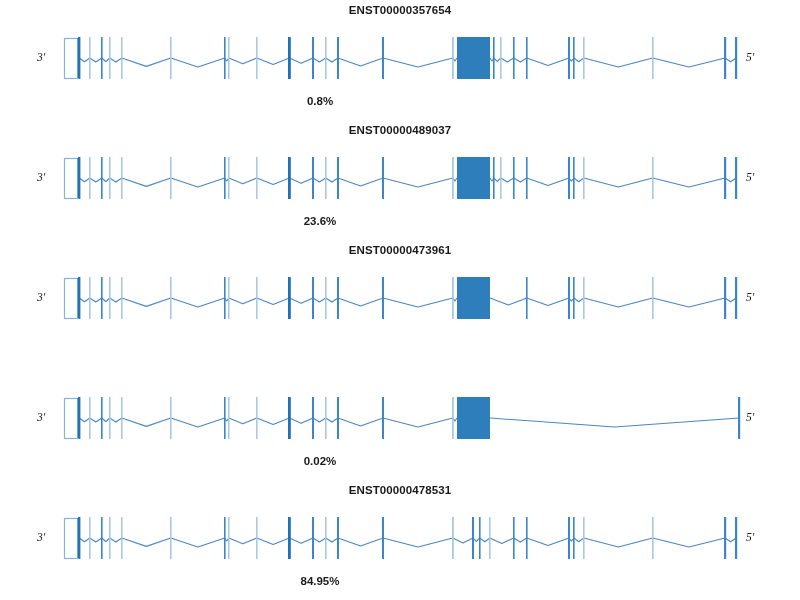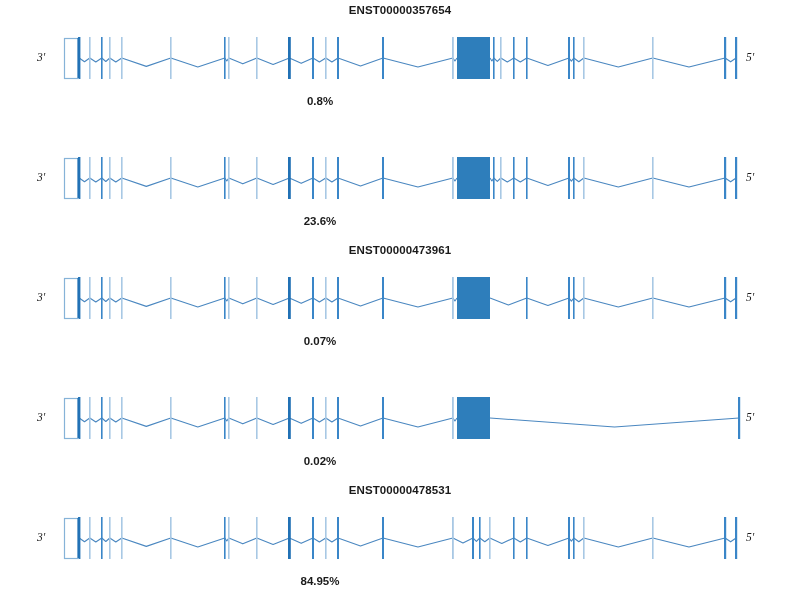--- a/index.html
+++ b/index.html
@@ -116,20 +116,21 @@
             <rect x="724" y="9" width="2.2" height="42" fill="#3a86c8"></rect>
             <rect x="735" y="9" width="2.2" height="42" fill="#3a86c8"></rect>
           </g>
           <rect x="457" y="9" width="33" height="42" fill="#2e7ebb"></rect>
           <rect x="64.5" y="10.5" width="14" height="40" fill="#ffffff" stroke="#86b3d8" stroke-width="1.2"></rect>
           <rect x="77.4" y="10" width="2.2" height="40" fill="#2171b5"></rect>
         </svg>
       </div>
     </div>
     <div class="transcript-row" style="top: 120px;">
+      <div class="transcript-title">ENST00000489037</div>
       <div class="transcript-pct">23.6%</div>
       <div class="end-label left">3'</div>
       <div class="end-label right">5'</div>
       <div class="track">
         <svg viewBox="0 0 800 60" preserveAspectRatio="none">
           <g>
             <polyline points="78,30 78.6,32.644 79.2,30" fill="none" stroke="#4a87c0" stroke-width="1.1" stroke-linejoin="round"></polyline>
             <polyline points="79.2,30 84.5,33.772 89.8,30" fill="none" stroke="#4a87c0" stroke-width="1.1" stroke-linejoin="round"></polyline>
             <polyline points="89.8,30 95.8,33.94 101.8,30" fill="none" stroke="#4a87c0" stroke-width="1.1" stroke-linejoin="round"></polyline>
             <polyline points="101.8,30 105.8,33.46 109.8,30" fill="none" stroke="#4a87c0" stroke-width="1.1" stroke-linejoin="round"></polyline>
@@ -184,21 +185,20 @@
             <rect x="735" y="9" width="2.2" height="42" fill="#3a86c8"></rect>
           </g>
           <rect x="457" y="9" width="33" height="42" fill="#2e7ebb"></rect>
           <rect x="64.5" y="10.5" width="14" height="40" fill="#ffffff" stroke="#86b3d8" stroke-width="1.2"></rect>
           <rect x="77.4" y="10" width="2.2" height="40" fill="#2171b5"></rect>
         </svg>
       </div>
     </div>
     <div class="transcript-row" style="top: 240px;">
       <div class="transcript-title">ENST00000473961</div>
-      <div class="transcript-pct">0.07%</div>
       <div class="end-label left">3'</div>
       <div class="end-label right">5'</div>
       <div class="track">
         <svg viewBox="0 0 800 60" preserveAspectRatio="none">
           <g>
             <polyline points="78,30 78.6,32.644 79.2,30" fill="none" stroke="#4a87c0" stroke-width="1.1" stroke-linejoin="round"></polyline>
             <polyline points="79.2,30 84.5,33.772 89.8,30" fill="none" stroke="#4a87c0" stroke-width="1.1" stroke-linejoin="round"></polyline>
             <polyline points="89.8,30 95.8,33.94 101.8,30" fill="none" stroke="#4a87c0" stroke-width="1.1" stroke-linejoin="round"></polyline>
             <polyline points="101.8,30 105.8,33.46 109.8,30" fill="none" stroke="#4a87c0" stroke-width="1.1" stroke-linejoin="round"></polyline>
             <polyline points="109.8,30 115.8,33.94 121.8,30" fill="none" stroke="#4a87c0" stroke-width="1.1" stroke-linejoin="round"></polyline>

